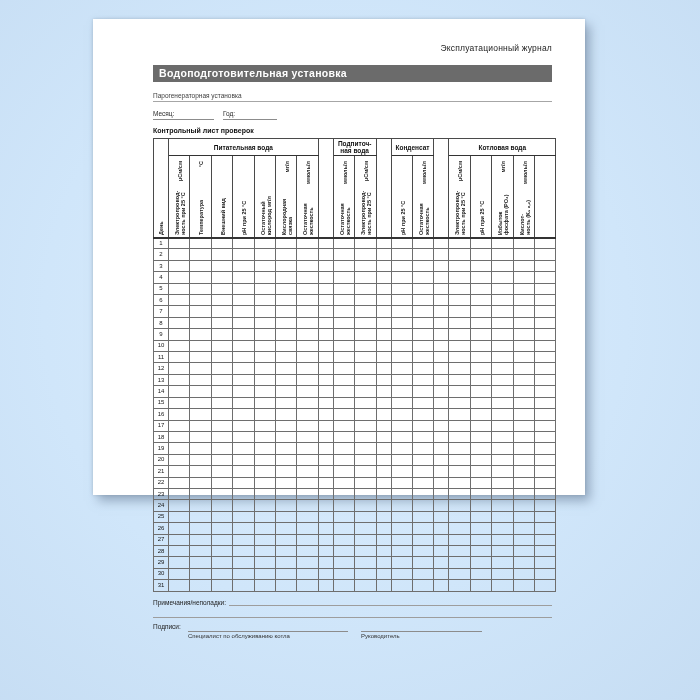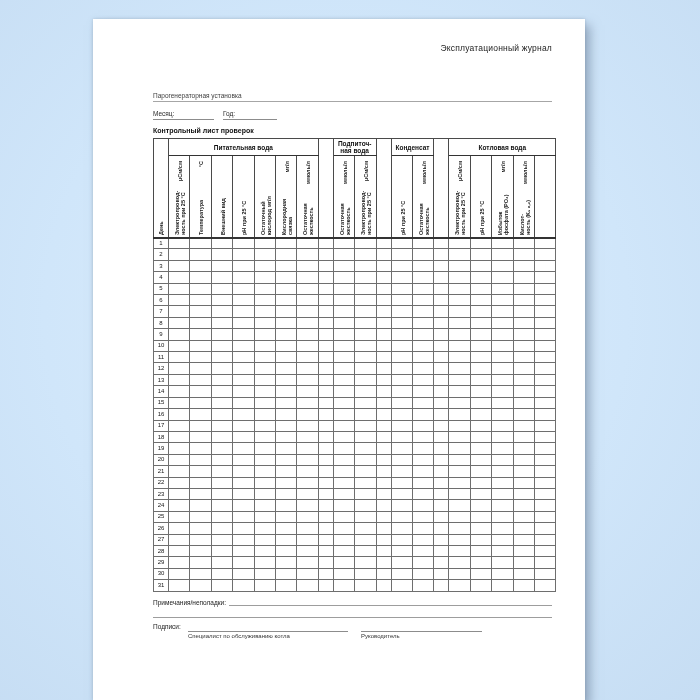--- a/index.html
+++ b/index.html
@@ -3,21 +3,21 @@
 <meta charset="utf-8">
 <style>
   html,body{margin:0;padding:0}
   body{
     width:700px;height:700px;position:relative;overflow:hidden;
     background:radial-gradient(circle at 48% 45%, #dcedfc 0%, #d0e6fa 55%, #c6ddf3 100%);
     font-family:"Liberation Sans","DejaVu Sans",sans-serif;
     -webkit-font-smoothing:antialiased;
   }
   .page{
-    position:absolute;left:93px;top:19px;width:492px;height:682px;background:#ffffff;
+    position:absolute;left:93px;top:19px;width:492px;height:476px;background:#ffffff;
     box-shadow:5px 6px 10px rgba(100,120,145,.55), 0 0 3px rgba(110,130,150,.35);
   }
   .journal-label{position:absolute;top:24px;right:33px;font-size:8.5px;color:#1c1c1c;letter-spacing:.2px}
   .title-bar{
     position:absolute;top:46px;left:60px;width:399px;height:17px;background:#6b6b6b;
     color:#ffffff;font-weight:bold;font-size:10.5px;line-height:17px;box-sizing:border-box;padding-left:6px;letter-spacing:.3px;
   }
   .unit-line{
     position:absolute;top:73px;left:60px;width:399px;font-size:6.5px;color:#3d3d3d;
     border-bottom:1px solid #a6a6a6;padding-bottom:2px;
@@ -54,20 +54,23 @@
   .sig.s1{left:95px;width:160px}
   .sig.s2{left:268px;width:121px}
 </style>
 </head>
 <body>
 
 <div class="page">
 
   <div class="journal-label">Эксплуатационный журнал</div>
 
+  <div class="title-bar">
+    <span>Водоподготовительная установка</span>
+  </div>
 
   <div class="unit-line">
     <span>Парогенераторная установка</span>
   </div>
 
   <div class="my-row">
     <div class="field month">
       <span>Месяц:</span>
     </div>
     <div class="field year">

